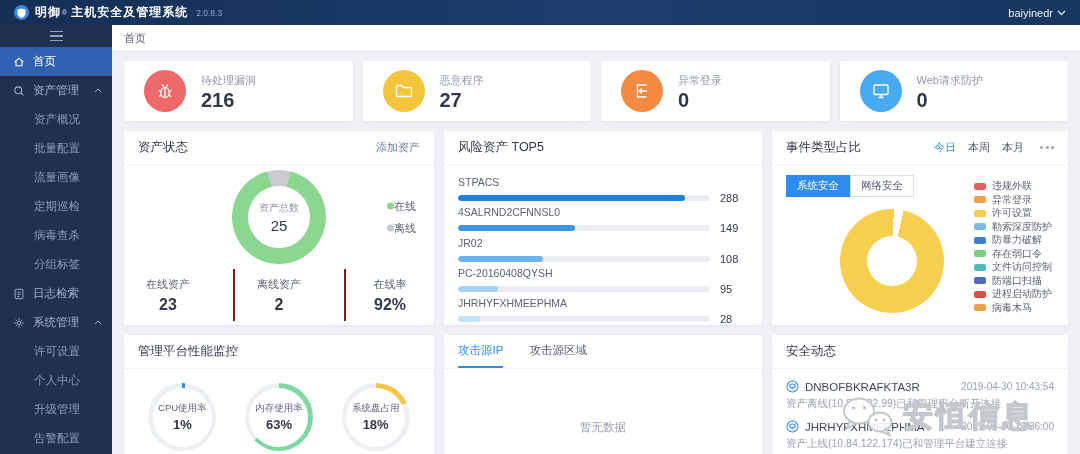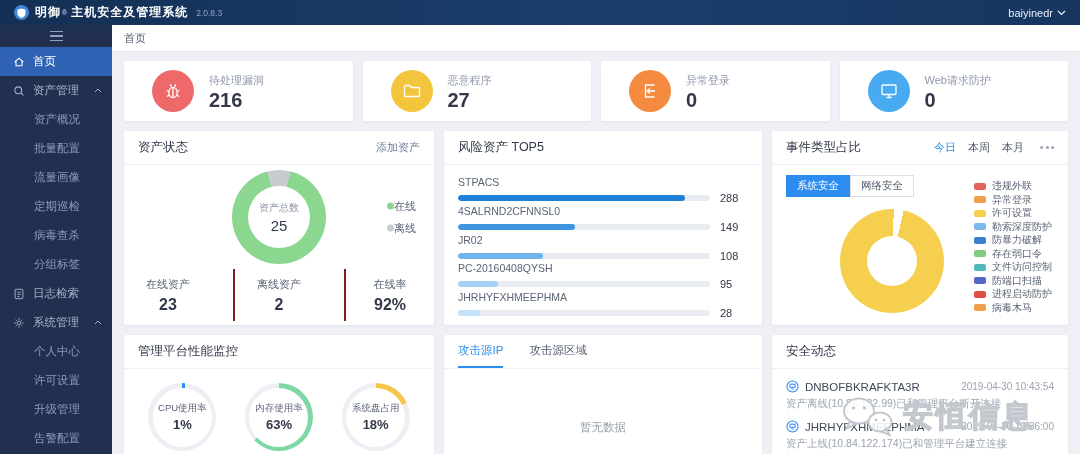--- a/index.html
+++ b/index.html
@@ -26,21 +26,21 @@
   .chev { margin-left:auto; margin-right:10px; }
 
   
   .main { position:absolute; left:112px; top:25px; right:0; bottom:0; display:flex; flex-direction:column; }
   .tabbar { height:27px; background:#ffffff; border-bottom:1px solid #e3e7ee; display:flex; align-items:center; padding:0 12px; flex:none; }
   .tab { font-size:11px; color:#515a6e; cursor:pointer; }
   .content { flex:1; padding:9px 12px 0 12px; display:flex; flex-direction:column; gap:10px; overflow:hidden; }
 
   
   .cards { display:flex; gap:10px; height:60px; flex:none; }
-  .card { flex:1; background:#fff; border-radius:2px; box-shadow:0 1px 3px rgba(40,60,90,.06); display:flex; align-items:center; padding-left:28px; gap:15px; cursor:default; }
+  .card { flex:1; background:#fff; border-radius:2px; box-shadow:0 1px 3px rgba(40,60,90,.06); display:flex; align-items:center; padding-left:20px; gap:15px; cursor:default; }
   .card-circle { width:42px; height:42px; border-radius:50%; display:flex; align-items:center; justify-content:center; flex:none; }
   .card-label { font-size:11px; color:#8e98a9; margin-bottom:2px; }
   .card-value { font-size:20px; color:#33394a; font-weight:600; line-height:1; }
 
   
   .row-mid { display:flex; gap:10px; height:194px; flex:none; }
   .row-bot { display:flex; gap:10px; height:150px; flex:none; }
   .panel { background:#fff; border-radius:2px; box-shadow:0 1px 3px rgba(40,60,90,.06); display:flex; flex-direction:column; overflow:hidden; }
   .p-a { width:310px; flex:none; } .p-b { width:318px; flex:none; } .p-c { flex:1; }
   .phead { height:34px; flex:none; display:flex; align-items:center; justify-content:space-between; padding:0 14px; border-bottom:1px solid #eef1f5; }
@@ -57,21 +57,21 @@
   .asset-legend { position:absolute; right:18px; top:50%; transform:translateY(-50%); display:flex; flex-direction:column; gap:7px; }
   .al-row { display:flex; align-items:center; gap:0; font-size:11px; color:#5a6475; cursor:pointer; }
   .al-dot { width:7px; height:7px; border-radius:50%; flex:none; }
   .asset-stats { height:52px; flex:none; display:flex; align-items:stretch; margin-bottom:4px; }
   .stat-col { flex:1; display:flex; flex-direction:column; align-items:center; justify-content:center; gap:4px; }
   .stat-col + .stat-col { border-left:2px solid #7f1d1d;margin-left:21px; }
   .sc-label { font-size:11px; color:#5a6475; }
   .sc-value { font-size:16px; font-weight:bold; color:#33394a; }
 
   
-  .risk-body { flex:1; padding:11px 14px 6px 14px; display:flex; flex-direction:column; justify-content:space-between; }
+  .risk-body { flex:1; padding:11px 14px 0 14px; display:flex; flex-direction:column; justify-content:space-between; }
   .risk-row { }
   .risk-label { font-size:10.5px; color:#5a6475; margin-bottom:4px; }
   .risk-line { display:flex; align-items:center; gap:10px; }
   .risk-track { flex:1; height:6px; border-radius:3px; background:#e9ecf1; overflow:hidden; }
   .risk-fill { height:100%; border-radius:3px; }
   .risk-value { width:28px; text-align:left; font-size:11px; color:#33394a; flex:none; }
 
   
   .ehead-right { display:flex; align-items:center; gap:12px; }
   .range { font-size:11px; color:#515a6e; cursor:pointer; }
@@ -195,24 +195,24 @@
           <circle cx="7" cy="7" r="2.2" stroke="currentColor" stroke-width="1.1" fill="none"></circle>
           <path d="M7 1.5v2M7 10.5v2M1.5 7h2M10.5 7h2M3.1 3.1l1.4 1.4M9.5 9.5l1.4 1.4M10.9 3.1L9.5 4.5M4.5 9.5l-1.4 1.4" stroke="currentColor" stroke-width="1"></path>
         </svg>
       <span>系统管理</span>
       <svg class="chev" width="8" height="5" viewBox="0 0 8 5">
           <path d="M1 4l3-3 3 3" stroke="currentColor" stroke-width="1" fill="none"></path>
         </svg>
     </div>
 
     <div class="side-sub">
+        <span>许可设置</span>
+      </div>
+    <div class="side-sub">
         <span>个人中心</span>
-      </div>
-    <div class="side-sub">
-        <span>许可设置</span>
       </div>
     <div class="side-sub">
         <span>升级管理</span>
       </div>
     <div class="side-sub">
         <span>告警配置</span>
       </div>
   </aside>
 
   <div class="main">

